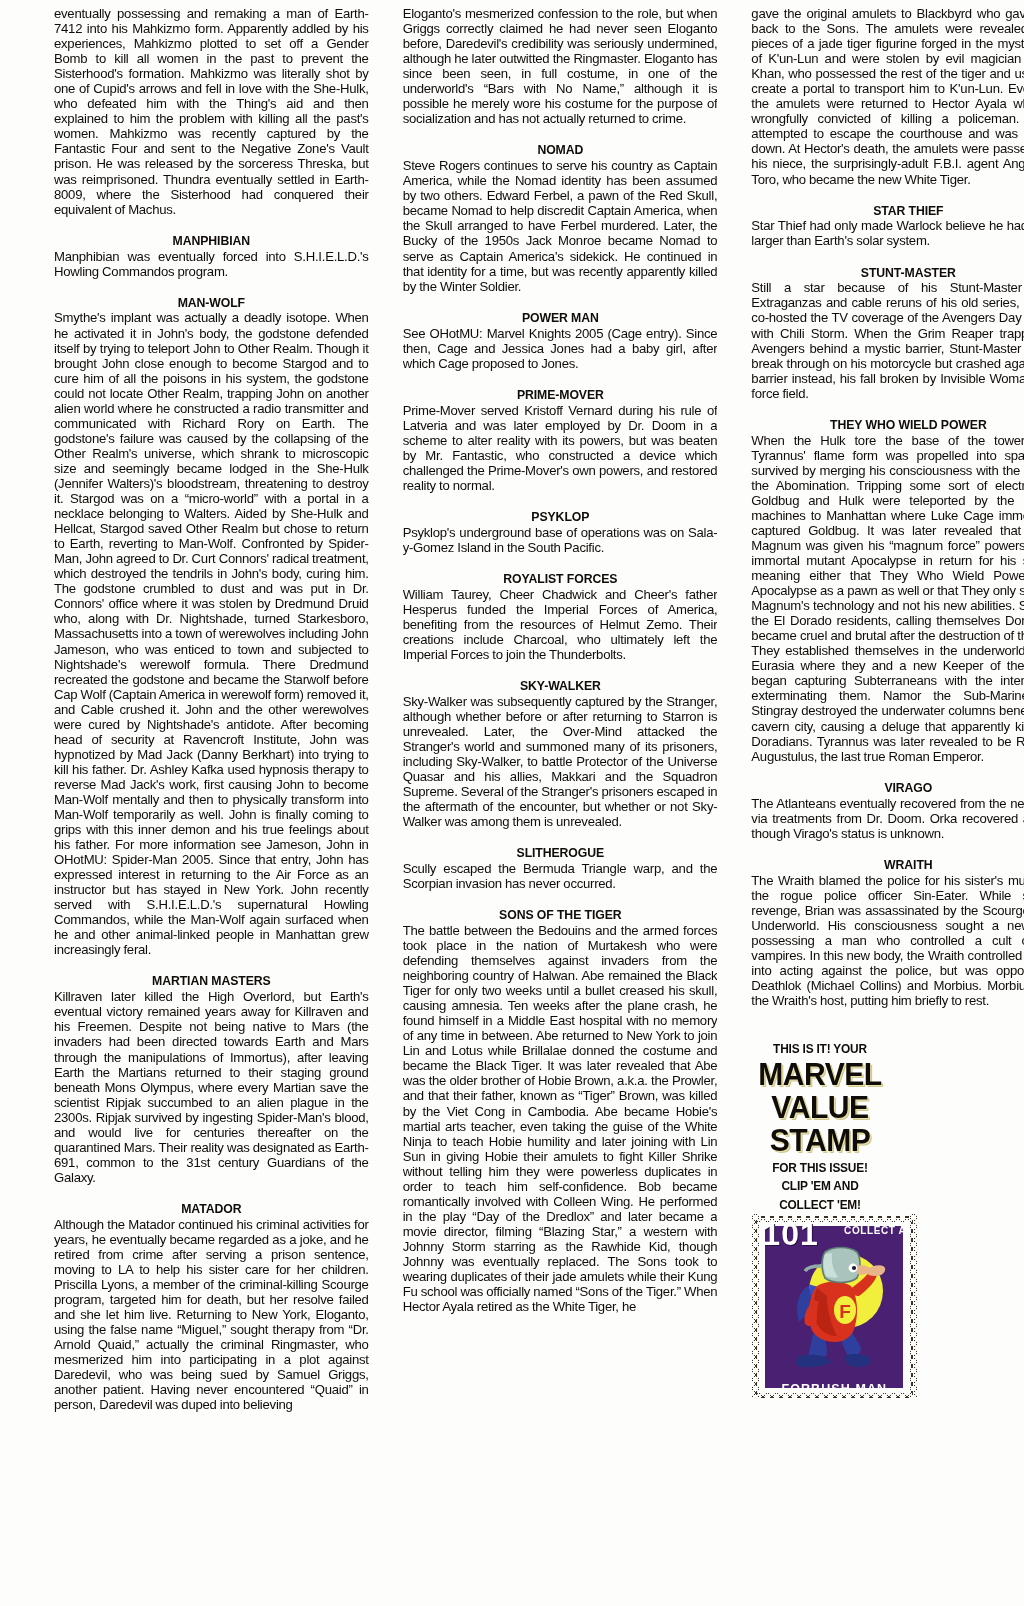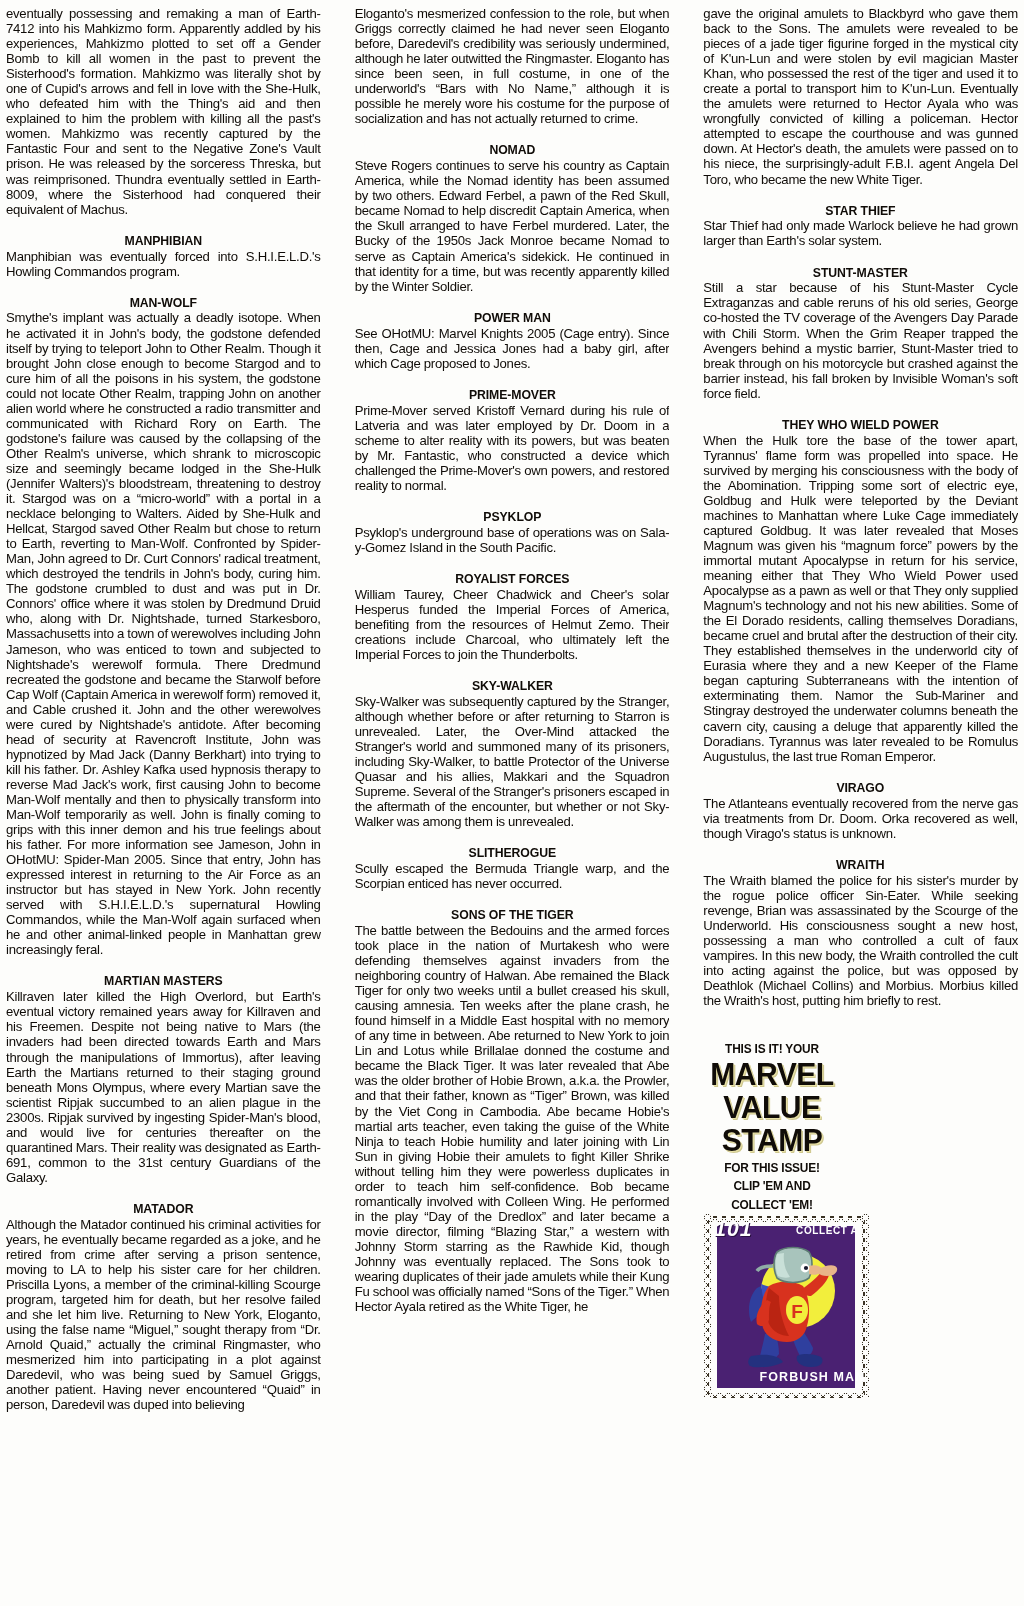--- a/index.html
+++ b/index.html
@@ -15,20 +15,21 @@
     color: #100c08;
     overflow: hidden;
     position: relative;
   }
   .page {
     width: 1024px;
     height: 1606px;
     background: #fdfdfb;
     box-sizing: border-box;
     position: relative;
+    padding-left: 48px;
   }
   .columns {
     display: flex;
     flex-direction: row;
     align-items: flex-start;
     width: 1024px;
     height: 1606px;
     box-sizing: border-box;
     padding: 6px 6px 0 6px;
   }
@@ -154,39 +155,38 @@
   .stamp-inner {
     position: absolute;
     left: 10px; top: 10px; right: 10px; bottom: 10px;
     background: #4a2172;
     overflow: hidden;
   }
   .stamp-num {
     position: absolute;
     left: 7px; top: 2px;
     color: #ffffff;
-    font-size: 21px;
-    font-weight: bold;
-    font-style: italic;
+    font-size: 32px;
+    font-weight: bold;
     letter-spacing: 1px;
     line-height: 1;
     text-shadow: 1px 1px 0 #2a1042;
   }
   .stamp-series {
     position: absolute;
     right: 7px; top: 9px;
     color: #ffffff;
     font-size: 10px;
     font-weight: bold;
     letter-spacing: 0.6px;
   }
   .stamp-caption {
     position: absolute;
-    left: 0; right: 0; bottom: 14px;
-    text-align: right;
+    left: 0; right: 0; bottom: 2px;
+    text-align: center;
     color: #ffffff;
     font-size: 12.5px;
     font-weight: bold;
     letter-spacing: 1.1px;
   }
   .stamp-sun {
     position: absolute;
     left: 44px; top: 28px;
     width: 74px; height: 74px;
     border-radius: 50%;
@@ -250,31 +250,31 @@
         <p class="entry-body">Prime-Mover served Kristoff Vernard during his rule of Latveria and was later employed by Dr. Doom in a scheme to alter reality with its powers, but was beaten by Mr. Fantastic, who constructed a device which challenged the Prime-Mover's own powers, and restored reality to normal.</p>
       </div>
 
       <div class="entry">
         <div class="entry-title">PSYKLOP</div>
         <p class="entry-body">Psyklop's underground base of operations was on Sala-y-Gomez Island in the South Pacific.</p>
       </div>
 
       <div class="entry">
         <div class="entry-title">ROYALIST FORCES</div>
-        <p class="entry-body">William Taurey, Cheer Chadwick and Cheer's solar Hesperus funded the Imperial Forces of America, benefiting from the resources of Helmut Zemo. Their creations include Charcoal, who ultimately left the Imperial Forces to join the Thunderbolts.</p>
+        <p class="entry-body">William Taurey, Cheer Chadwick and Cheer's father Hesperus funded the Imperial Forces of America, benefiting from the resources of Helmut Zemo. Their creations include Charcoal, who ultimately left the Imperial Forces to join the Thunderbolts.</p>
       </div>
 
       <div class="entry">
         <div class="entry-title">SKY-WALKER</div>
         <p class="entry-body">Sky-Walker was subsequently captured by the Stranger, although whether before or after returning to Starron is unrevealed. Later, the Over-Mind attacked the Stranger's world and summoned many of its prisoners, including Sky-Walker, to battle Protector of the Universe Quasar and his allies, Makkari and the Squadron Supreme. Several of the Stranger's prisoners escaped in the aftermath of the encounter, but whether or not Sky-Walker was among them is unrevealed.</p>
       </div>
 
       <div class="entry">
         <div class="entry-title">SLITHEROGUE</div>
-        <p class="entry-body">Scully escaped the Bermuda Triangle warp, and the Scorpian enticed has never occurred.</p>
+        <p class="entry-body">Scully escaped the Bermuda Triangle warp, and the Scorpian invasion has never occurred.</p>
       </div>
 
       <div class="entry">
         <div class="entry-title">SONS OF THE TIGER</div>
         <p class="entry-body">The battle between the Bedouins and the armed forces took place in the nation of Murtakesh who were defending themselves against invaders from the neighboring country of Halwan. Abe remained the Black Tiger for only two weeks until a bullet creased his skull, causing amnesia. Ten weeks after the plane crash, he found himself in a Middle East hospital with no memory of any time in between. Abe returned to New York to join Lin and Lotus while Brillalae donned the costume and became the Black Tiger. It was later revealed that Abe was the older brother of Hobie Brown, a.k.a. the Prowler, and that their father, known as “Tiger” Brown, was killed by the Viet Cong in Cambodia. Abe became Hobie's martial arts teacher, even taking the guise of the White Ninja to teach Hobie humility and later joining with Lin Sun in giving Hobie their amulets to fight Killer Shrike without telling him they were powerless duplicates in order to teach him self-confidence. Bob became romantically involved with Colleen Wing. He performed in the play “Day of the Dredlox” and later became a movie director, filming “Blazing Star,” a western with Johnny Storm starring as the Rawhide Kid, though Johnny was eventually replaced. The Sons took to wearing duplicates of their jade amulets while their Kung Fu school was officially named “Sons of the Tiger.” When Hector Ayala retired as the White Tiger, he</p>
       </div>
 
     </div>
 
     <div class="col">

